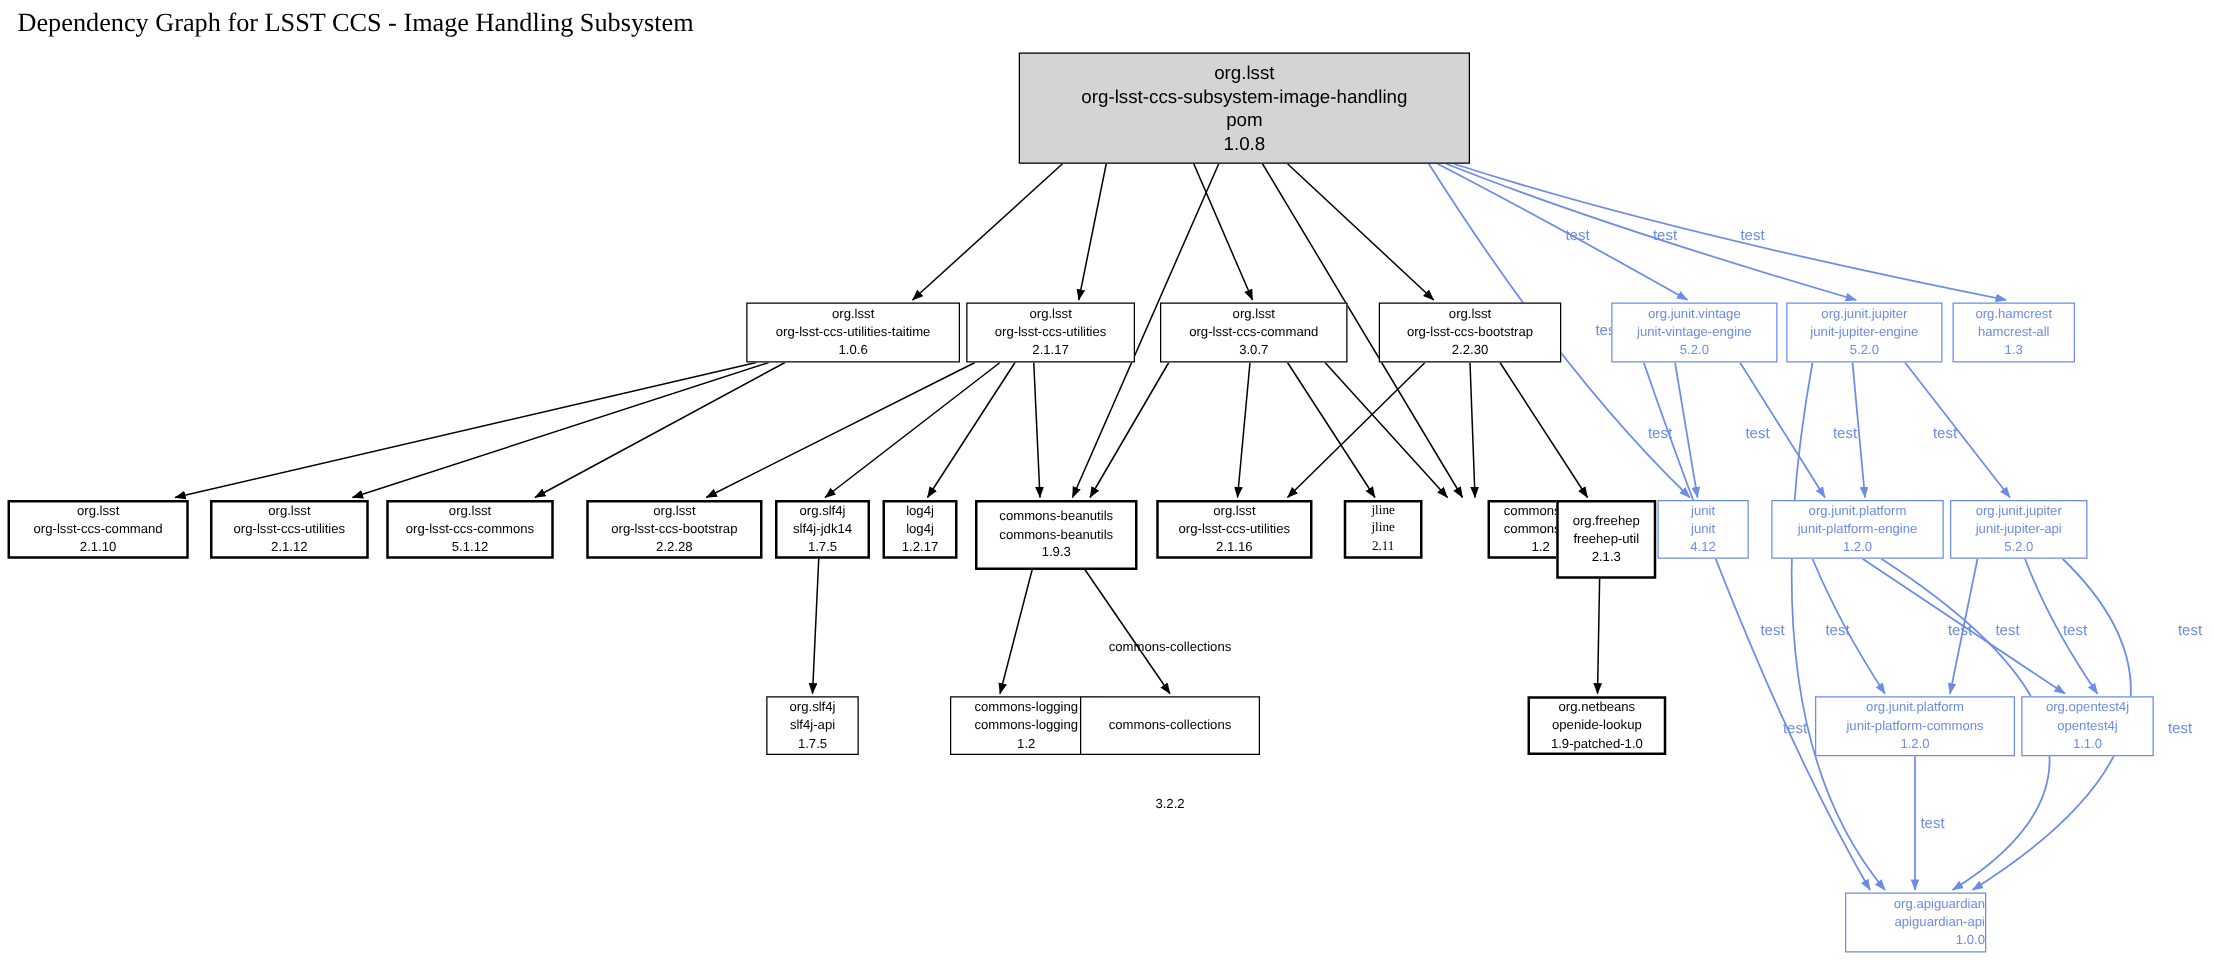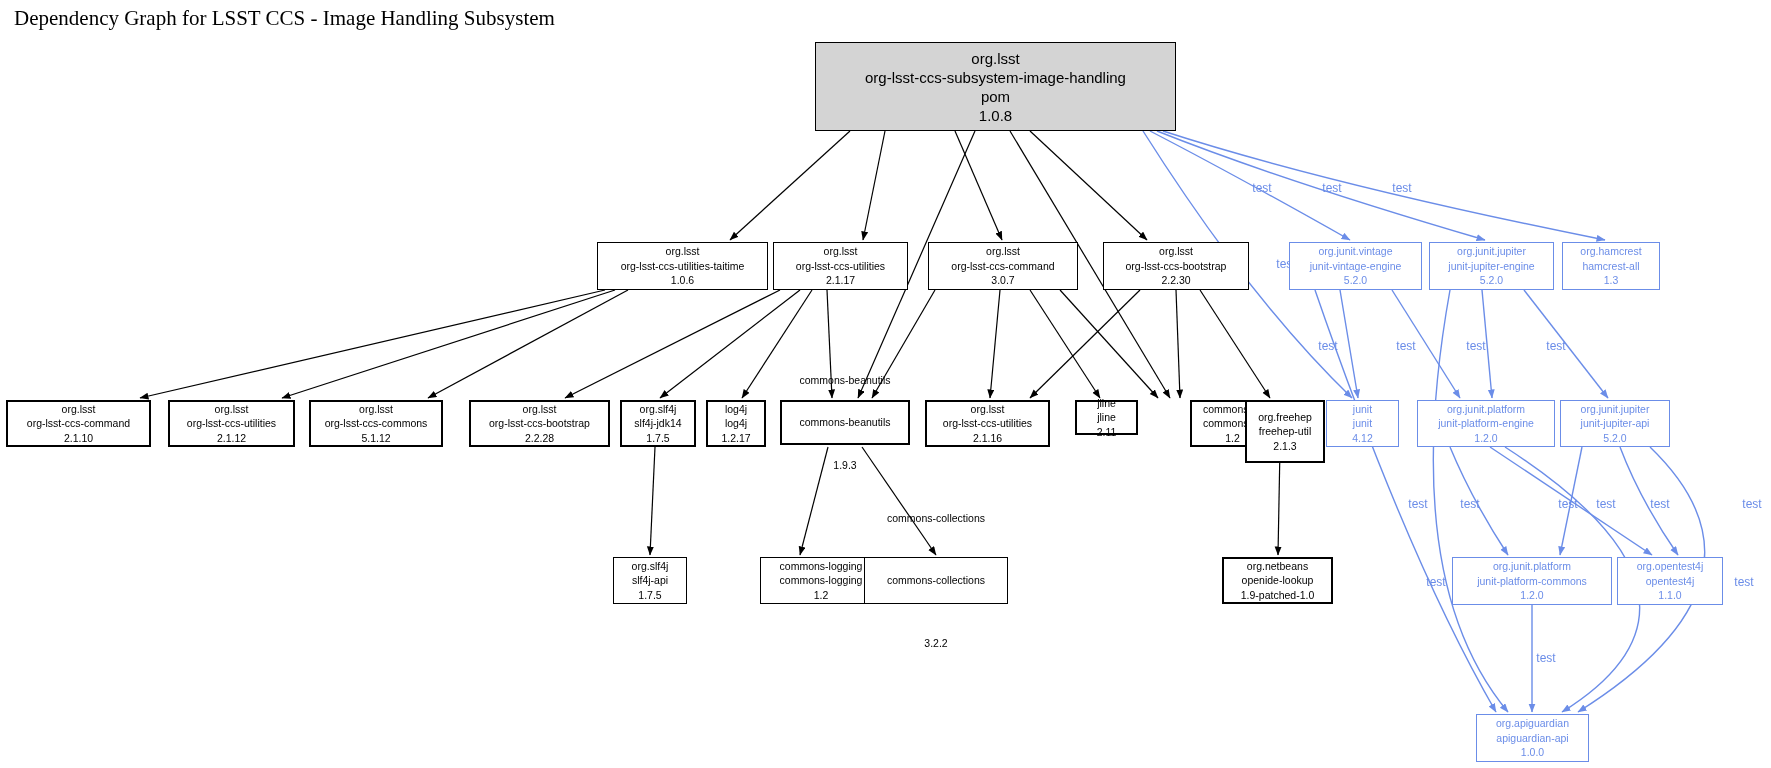--- a/index.html
+++ b/index.html
@@ -181,31 +181,31 @@
       <div class="node black-bold" style="left: 620px; top: 400px; width: 76px; height: 47px;">
         <div>org.slf4j</div>
         <div>slf4j-jdk14</div>
         <div>1.7.5</div>
       </div>
       <div class="node black-bold" style="left: 706px; top: 400px; width: 60px; height: 47px;">
         <div>log4j</div>
         <div>log4j</div>
         <div>1.2.17</div>
       </div>
-      <div class="node black-bold" style="left: 780px; top: 400px; width: 130px; height: 45px; gap: 28px;">
+      <div class="node black-bold" style="left: 780px; top: 400px; width: 130px; height: 56px;">
         <div>commons-beanutils</div>
         <div>commons-beanutils</div>
         <div>1.9.3</div>
       </div>
       <div class="node black-bold" style="left: 925px; top: 400px; width: 125px; height: 47px;">
         <div>org.lsst</div>
         <div>org-lsst-ccs-utilities</div>
         <div>2.1.16</div>
       </div>
-      <div class="node black-bold" style="left: 1075px; top: 400px; width: 63px; height: 35px;">
+      <div class="node black-bold" style="left: 1075px; top: 400px; width: 63px; height: 47px; font-family: Liberation Serif, serif;">
         <div>jline</div>
         <div>jline</div>
         <div>2.11</div>
       </div>
       <div class="node black-bold" style="left: 1150px; top: 400px; width: 85px; height: 47px; margin-left: 40px;">
         <div>commons-cli</div>
         <div>commons-cli</div>
         <div>1.2</div>
       </div>
       <div class="node black-bold" style="left: 1245px; top: 400px; width: 80px; height: 63px;">
@@ -251,19 +251,19 @@
       <div class="node blue" style="left: 1452px; top: 557px; width: 160px; height: 48px;">
         <div>org.junit.platform</div>
         <div>junit-platform-commons</div>
         <div>1.2.0</div>
       </div>
       <div class="node blue" style="left: 1617px; top: 557px; width: 106px; height: 48px;">
         <div>org.opentest4j</div>
         <div>opentest4j</div>
         <div>1.1.0</div>
       </div>
-      <div class="node blue" style="left: 1476px; top: 714px; width: 113px; height: 48px;">
+      <div class="node blue" style="left: 1476px; top: 714px; width: 113px; height: 48px; align-items: flex-end;">
         <div>org.apiguardian</div>
         <div>apiguardian-api</div>
         <div>1.0.0</div>
       </div>
     </div>
 </div>
 
 </body></html>

